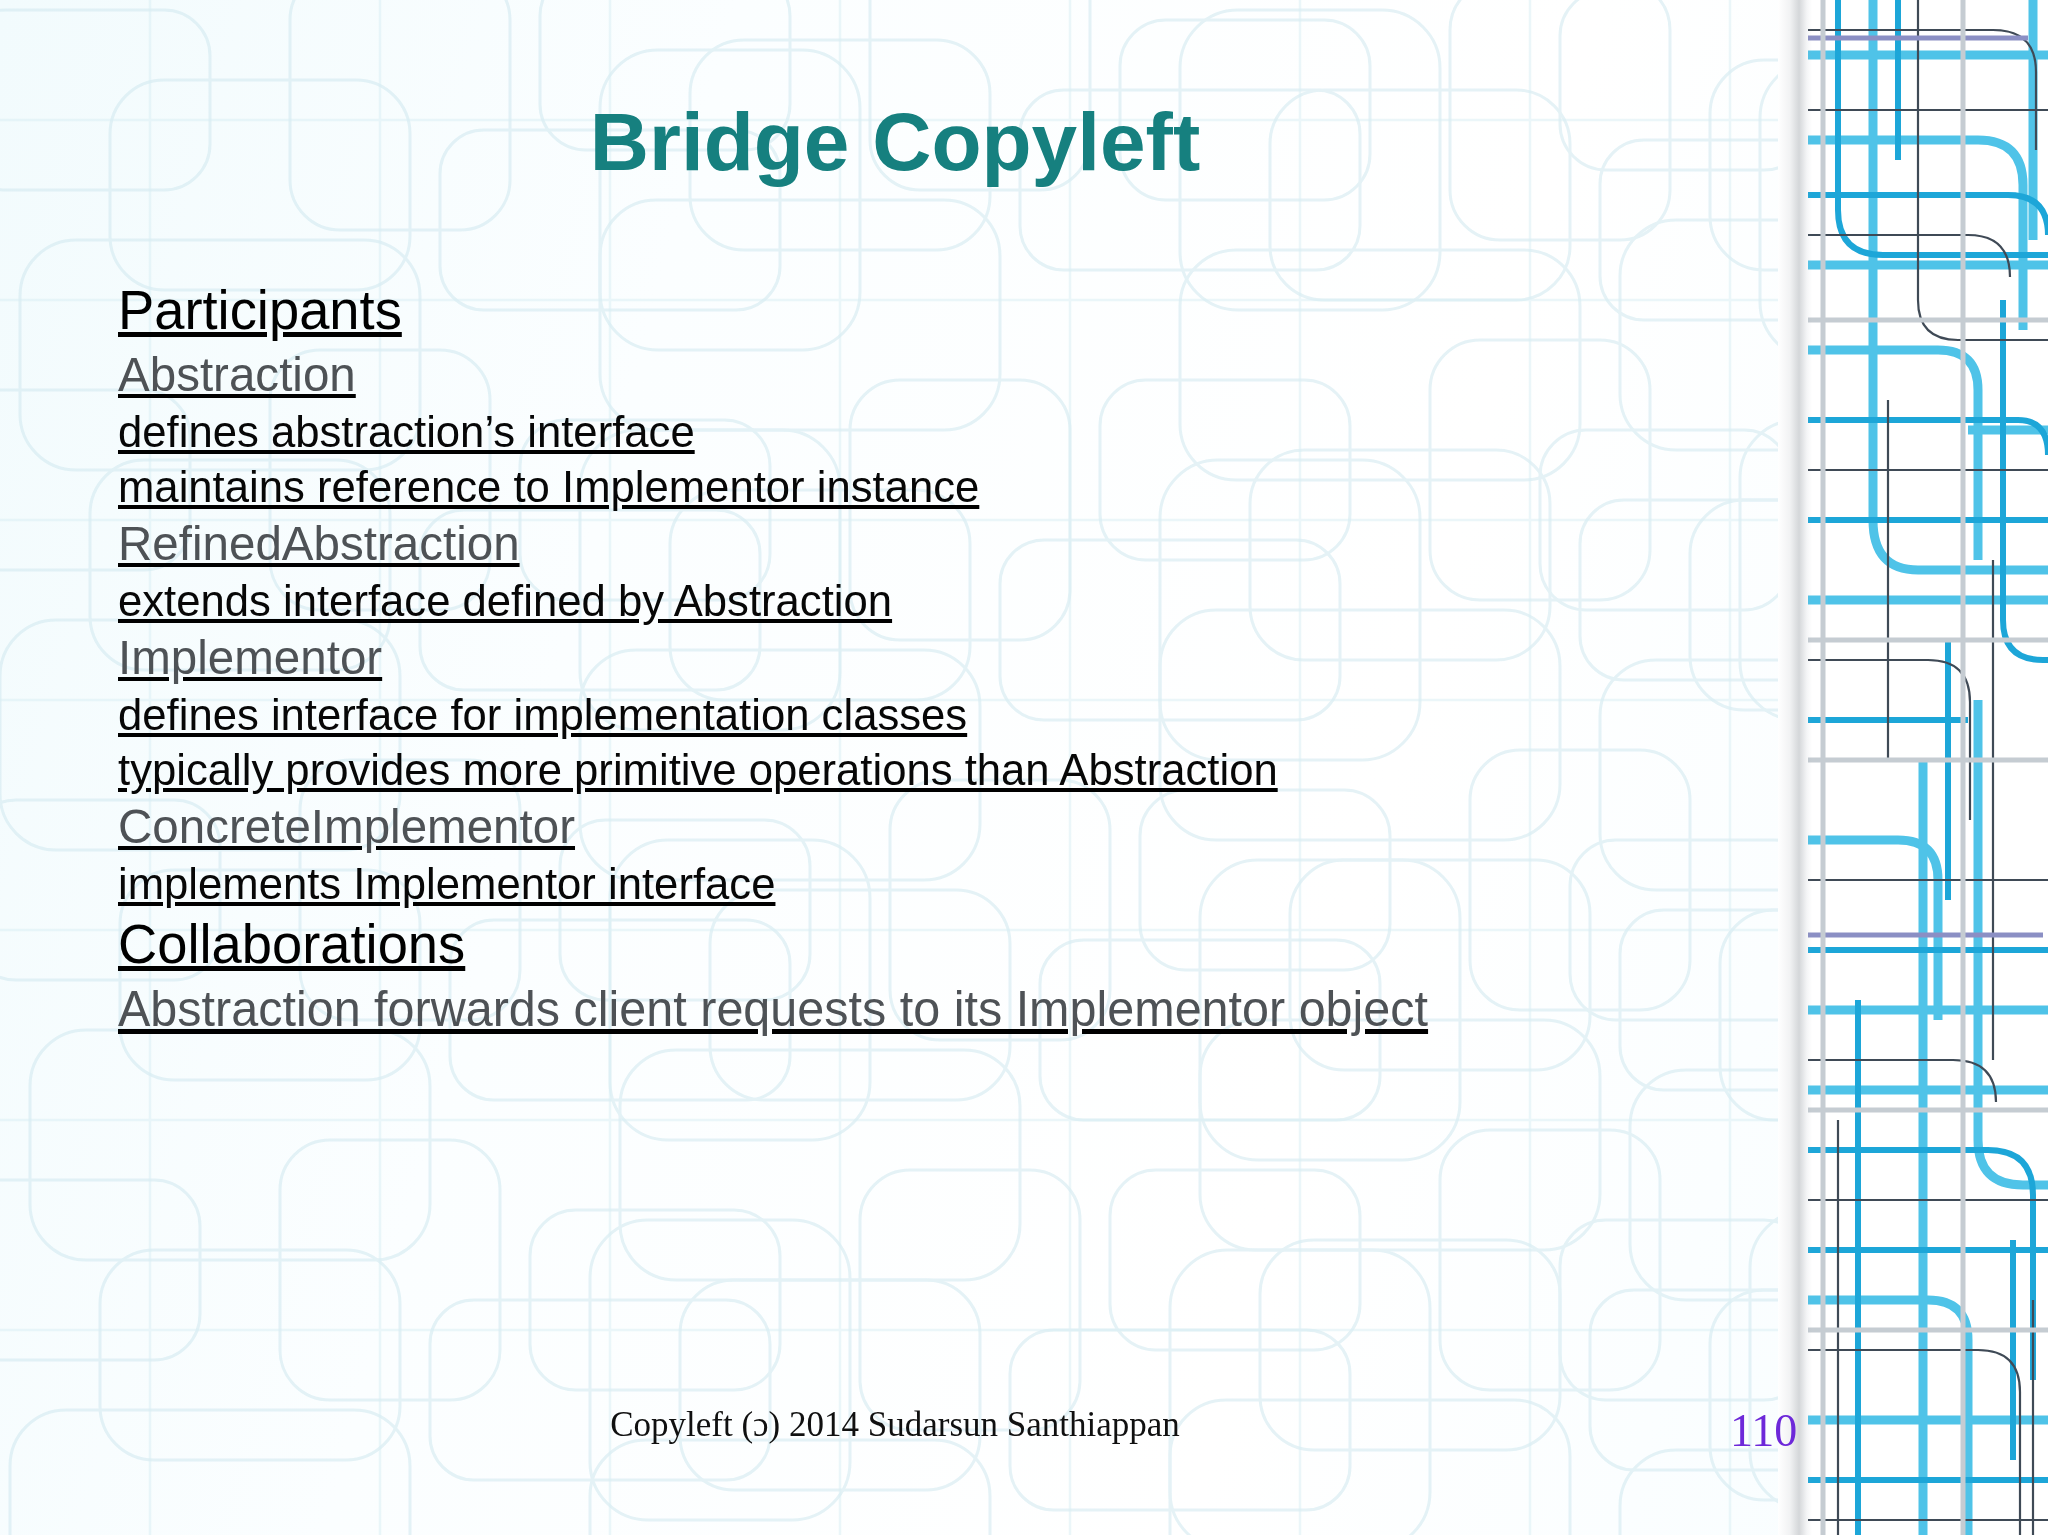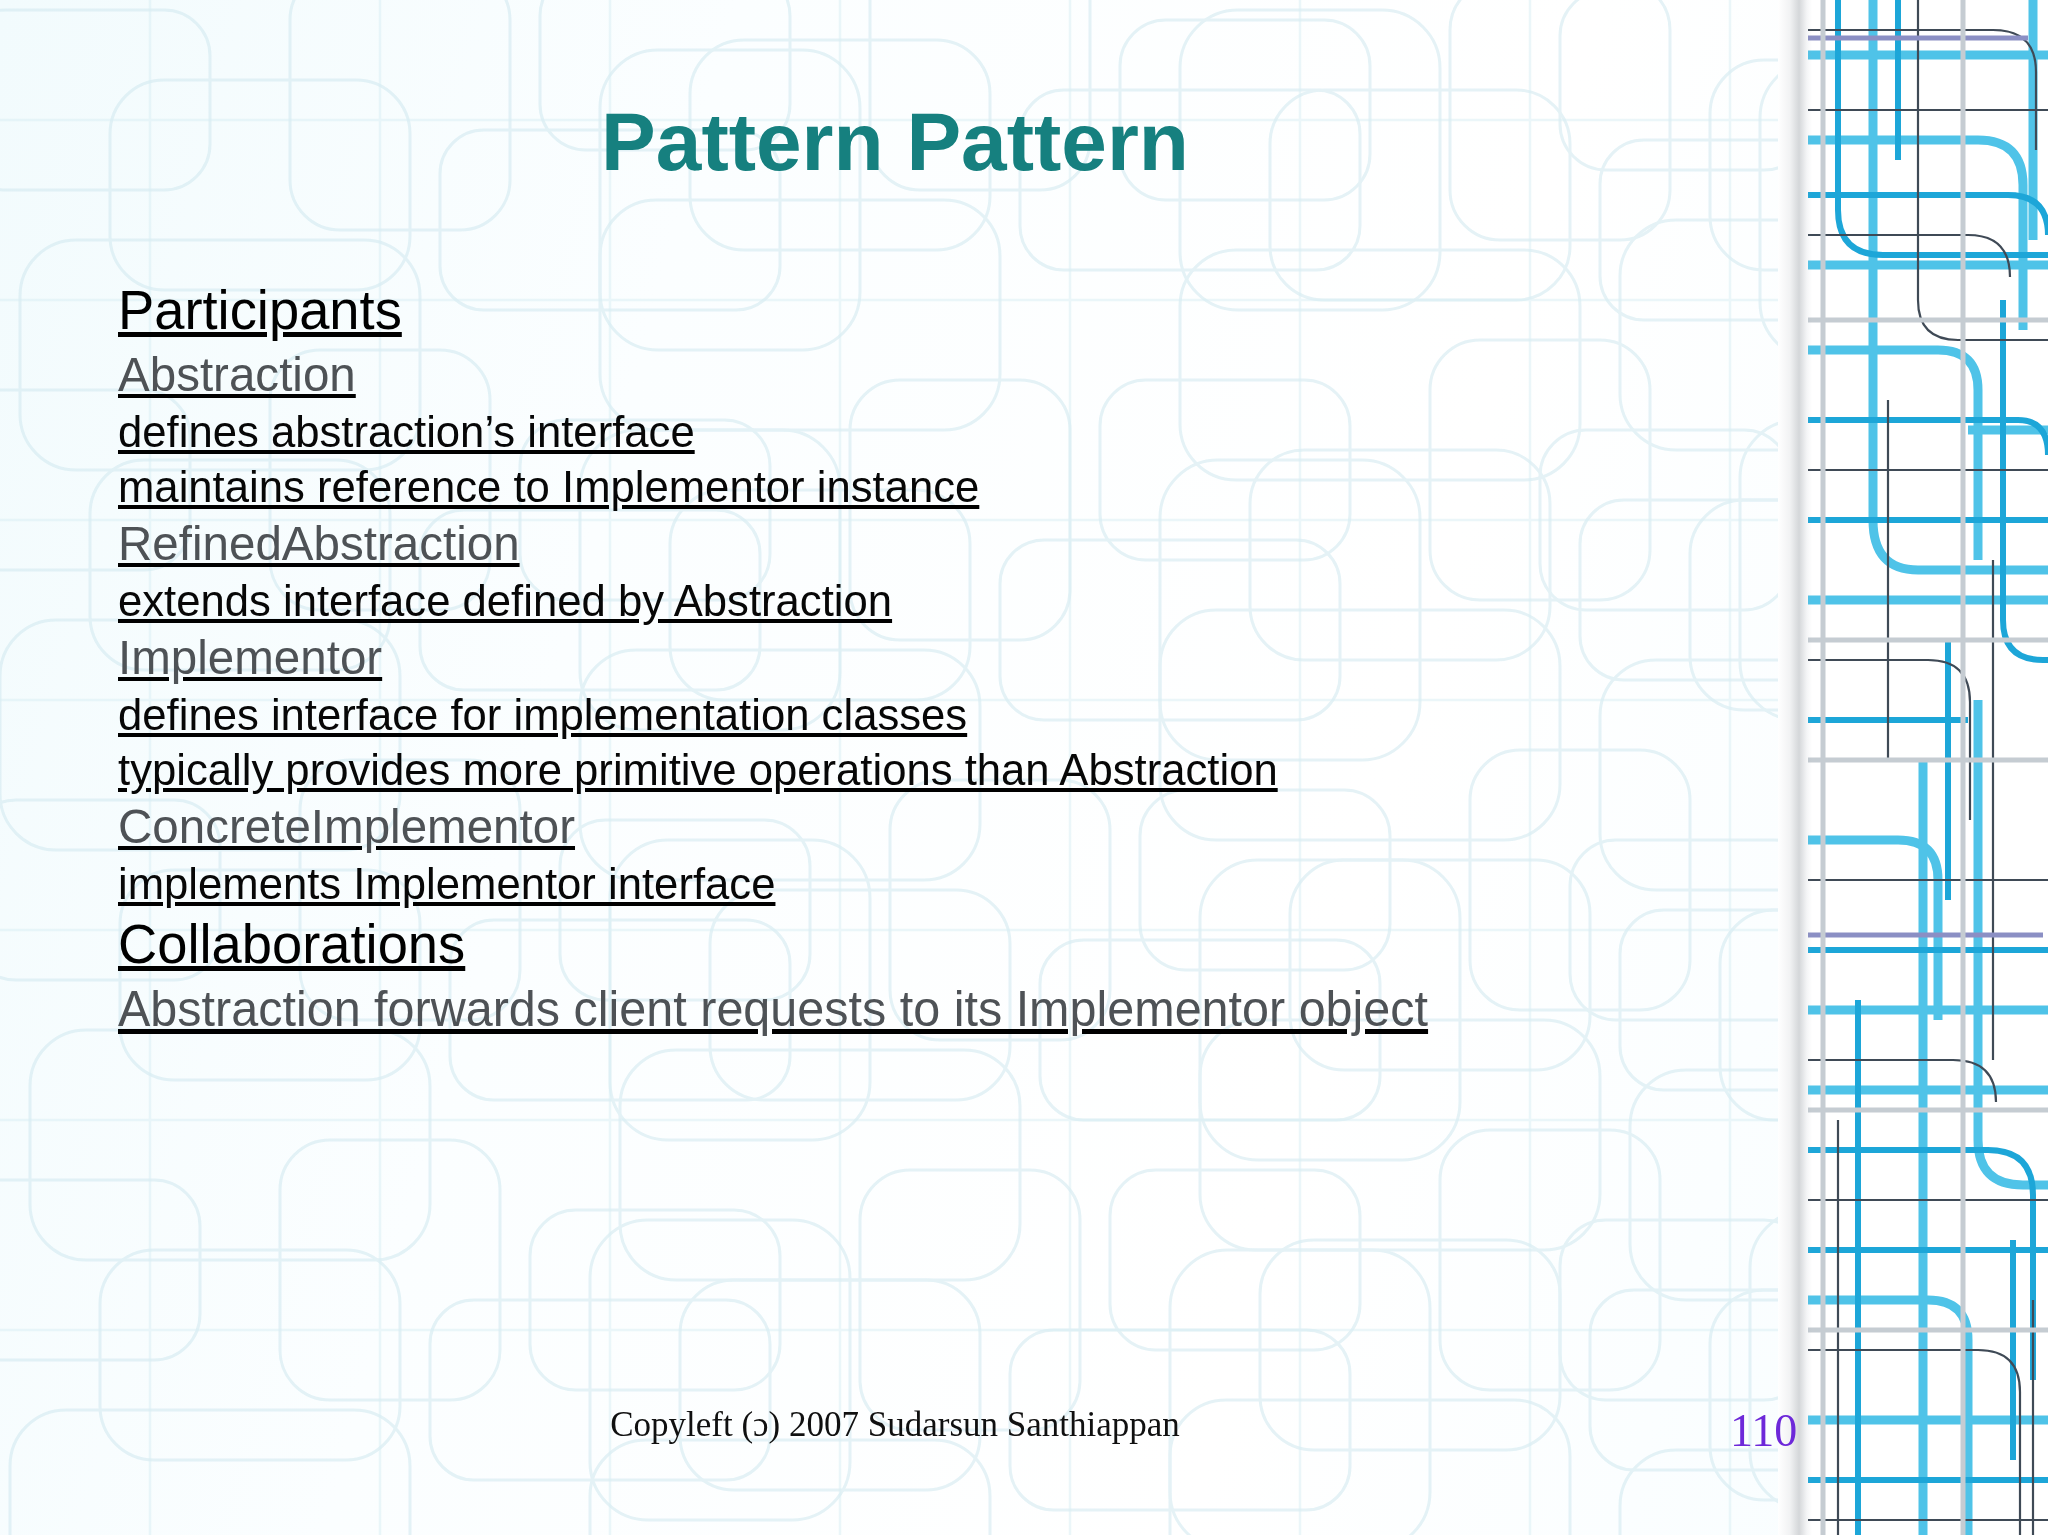--- a/index.html
+++ b/index.html
@@ -269,34 +269,34 @@
           <path d="M30 760 H270"></path>
           <path d="M30 1110 H270"></path>
           <path d="M30 1330 H270"></path>
           <path d="M45 0 V1535"></path>
           <path d="M185 0 V1535"></path>
         </g>
       </g>
     </svg>
   </div>
 
-  <div class="title">Pattern Pattern</div>
+  <div class="title">Bridge Copyleft</div>
 
   <div class="body-block">
     <div class="line lvl1">Participants</div>
     <div class="line lvl2">Abstraction</div>
     <div class="line lvl3">defines abstraction’s interface</div>
     <div class="line lvl3">maintains reference to Implementor instance</div>
     <div class="line lvl2">RefinedAbstraction</div>
     <div class="line lvl3">extends interface defined by Abstraction</div>
     <div class="line lvl2">Implementor</div>
     <div class="line lvl3">defines interface for implementation classes</div>
     <div class="line lvl3">typically provides more primitive operations than Abstraction</div>
     <div class="line lvl2">ConcreteImplementor</div>
     <div class="line lvl3">implements Implementor interface</div>
     <div class="line lvl1">Collaborations</div>
     <div class="line lvl2-big">Abstraction forwards client requests to its Implementor object</div>
   </div>
 
-  <div class="footer">Copyleft (ɔ) 2007 Sudarsun Santhiappan</div>
+  <div class="footer">Copyleft (ɔ) 2014 Sudarsun Santhiappan</div>
   <div class="page-number">110</div>
 
 </div>
 
 </body></html>

